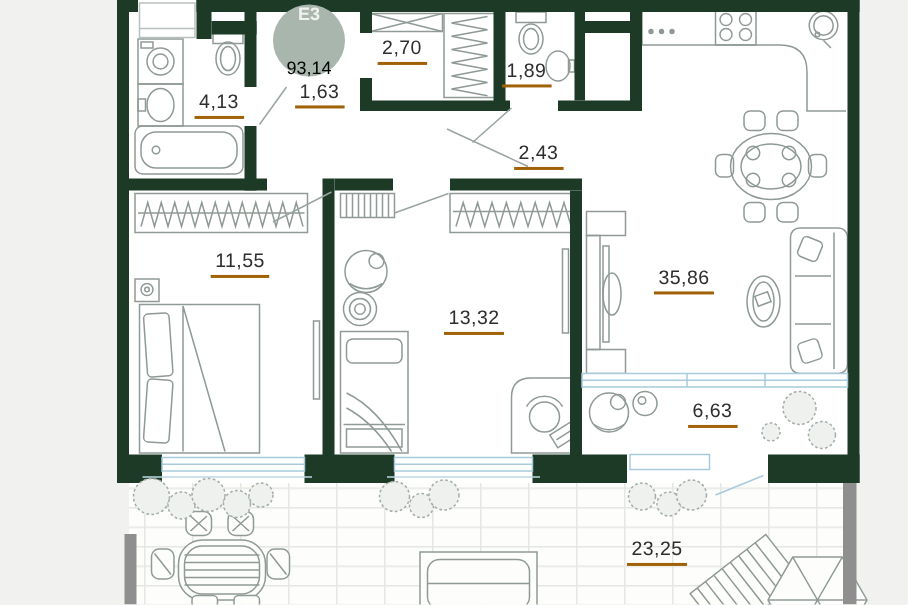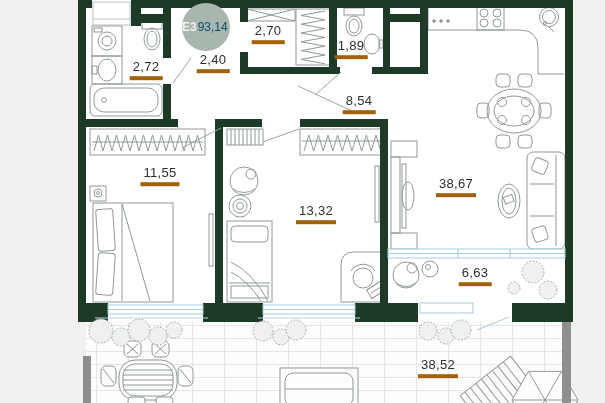--- a/index.html
+++ b/index.html
@@ -6,30 +6,30 @@
     --bg:#f1f1ef; --room:#ffffff; --wall:#1d3a26; --terrace-wall:#8f8f8f;
     --window:#a7cbdc; --line:#8f9a95; --label:#2e2e2e; --badge:#a9b6ad;
   }
   html,body{margin:0;padding:0;}
   body{background:#e9e9e7;font-family:"Liberation Sans",sans-serif;}
   #stage{position:relative;width:605px;height:403px;background:var(--bg);overflow:hidden;}
   #plan-svg{position:absolute;left:0;top:0;z-index:1;}
   .room-label{
     position:absolute;z-index:6;transform:translate(-50%,-55%);
     font-size:13px;color:var(--label);letter-spacing:.3px;white-space:nowrap;
-    border-bottom:4px solid #a16207;padding:0 3px 2px 3px;line-height:1.05;
+    border-bottom:2px solid #a16207;padding:0 3px 2px 3px;line-height:1.05;
     font-family:"Liberation Sans",sans-serif;
   }
   #unit-badge{
     position:absolute;left:182px;top:3px;width:48px;height:48px;border-radius:50%;
-    background:var(--badge);z-index:7;display:flex;
-    align-items:center;justify-content:flex-start;gap:1px;
+    background:var(--badge);z-index:7;display:flex;flex-direction:column;
+    align-items:center;justify-content:space-between;gap:1px;
   }
   #unit-badge .unit{font-size:12px;font-weight:bold;color:rgba(255,255,255,.82);line-height:1;}
-  #unit-badge .area{font-size:12px;color:#0c4a6e;line-height:1;}
+  #unit-badge .area{font-size:12px;color:#000000;line-height:1;}
 </style>
 </head>
 <body>
 
 <div id="stage">
 
   <svg id="plan-svg" width="605" height="403" viewBox="0 0 605 403">
     <defs>
       <pattern id="tiles" width="32" height="13" patternUnits="userSpaceOnUse">
         <path d="M0 .5 H32 M.5 0 V13" stroke="#e4e7e3" stroke-width="1" fill="none"></path>
@@ -305,23 +305,23 @@
         <circle cx="548" cy="290" r="9"></circle>
         <circle cx="514" cy="288" r="6"></circle>
     </g>
   </svg>
 
   <div id="unit-badge">
     <span class="unit">E3</span>
     <span class="area">93,14</span>
   </div>
 
-  <div class="room-label" style="left:146px;top:71px">2,72</div>
-  <div class="room-label" style="left:213px;top:64px">2,40</div>
+  <div class="room-label" style="left:146px;top:71px">4,13</div>
+  <div class="room-label" style="left:213px;top:64px">1,63</div>
   <div class="room-label" style="left:268px;top:35px">2,70</div>
   <div class="room-label" style="left:351px;top:50px">1,89</div>
-  <div class="room-label" style="left:359px;top:105px">8,54</div>
+  <div class="room-label" style="left:359px;top:105px">2,43</div>
   <div class="room-label" style="left:160px;top:177px">11,55</div>
   <div class="room-label" style="left:316px;top:215px">13,32</div>
-  <div class="room-label" style="left:456px;top:188px">38,67</div>
+  <div class="room-label" style="left:456px;top:188px">35,86</div>
   <div class="room-label" style="left:475px;top:277px">6,63</div>
-  <div class="room-label" style="left:438px;top:369px">38,52</div>
+  <div class="room-label" style="left:438px;top:369px">23,25</div>
 </div>
 
 </body></html>

